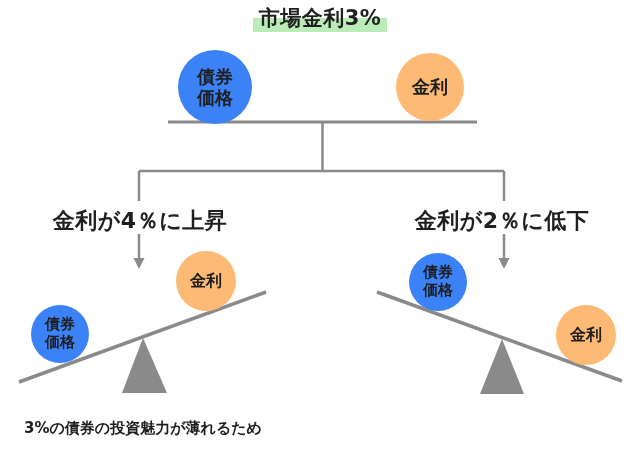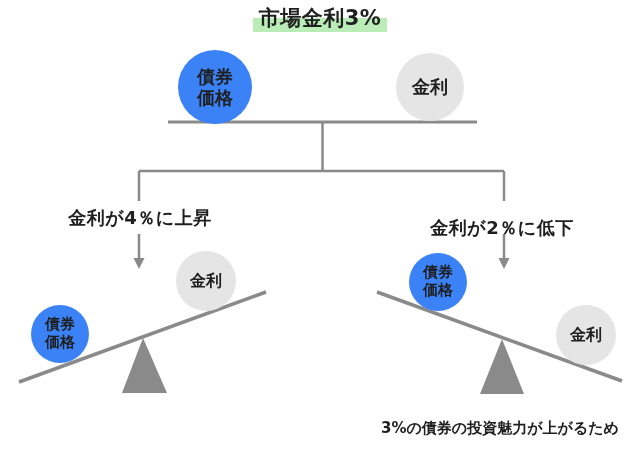--- a/index.html
+++ b/index.html
@@ -35,40 +35,40 @@
     border-radius: 50%;
     display: flex;
     flex-direction: column;
     align-items: center;
     justify-content: center;
     font-weight: 700;
     line-height: 1.18;
     text-align: center;
   }
   .circle.yellow { background: #3b82f6; }
-  .circle.green  { background: #e5e5e5; }
+  .circle.green  { background: #fdba74; }
 
   .c-bond-top  { left: 178px; top: 50px;  width: 74px; height: 74px; font-size: 18px; }
   .c-rate-top  { left: 396px; top: 53px;  width: 68px; height: 68px; font-size: 18px; }
   .c-rate-left { left: 176px; top: 251px; width: 60px; height: 60px; font-size: 16px; }
   .c-bond-left { left: 31px;  top: 305px; width: 58px; height: 58px; font-size: 15px; }
   .c-bond-right{ left: 409px; top: 253px; width: 58px; height: 58px; font-size: 15px; }
   .c-rate-right{ left: 556px; top: 305px; width: 60px; height: 60px; font-size: 16px; }
 
   .heading {
     position: absolute;
     top: 206px;
     width: 220px;
     text-align: center;
-    font-size: 18px;
+    font-size: 22px;
     font-weight: 700;
     letter-spacing: 0.5px;
   }
   .heading.left  { left: 30px; }
-  .heading.right { left: 392px; margin-top: 10px; }
+  .heading.right { left: 392px; }
 
   .caption {
     position: absolute;
     top: 419px;
     text-align: center;
     font-size: 15px;
     font-weight: 700;
     line-height: 1.3;
   }
   .caption.left  { left: 2px;   width: 282px; }
@@ -130,18 +130,18 @@
 
   <div class="circle yellow c-bond-right">
     <span>債券</span>
     <span>価格</span>
   </div>
   <div class="circle green c-rate-right">
     <span>金利</span>
   </div>
 
   <div class="caption left">
+    <div>3%の債券の投資魅力が薄れるため</div>
   </div>
   <div class="caption right">
-    <div>3%の債券の投資魅力が上がるため</div>
   </div>
 
 </div>
 
 </body></html>

